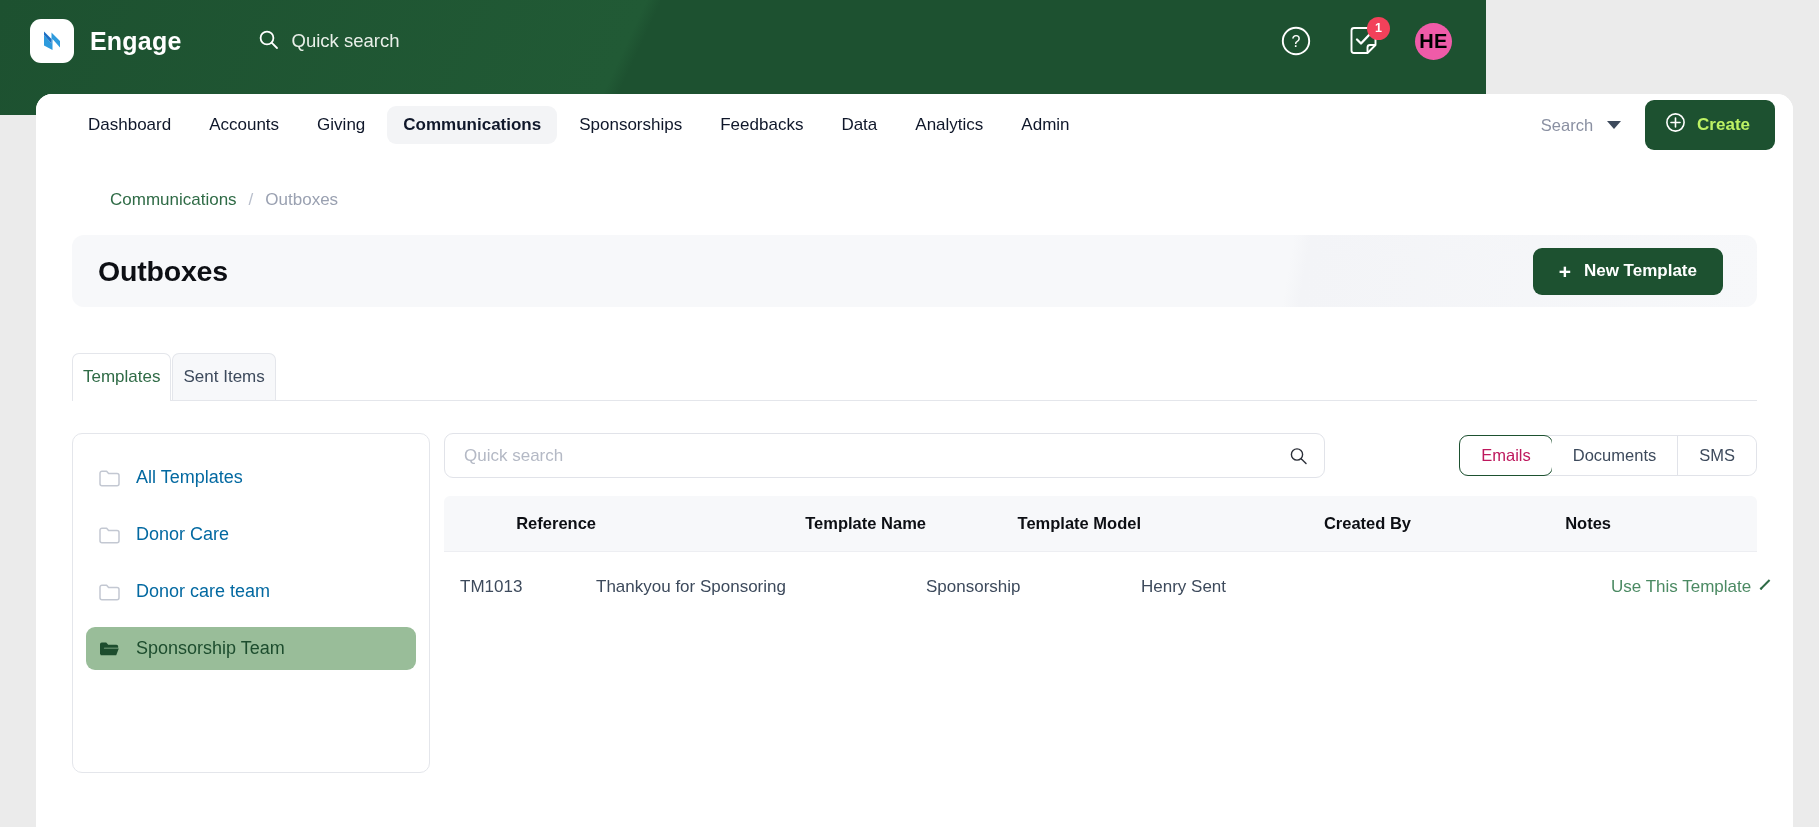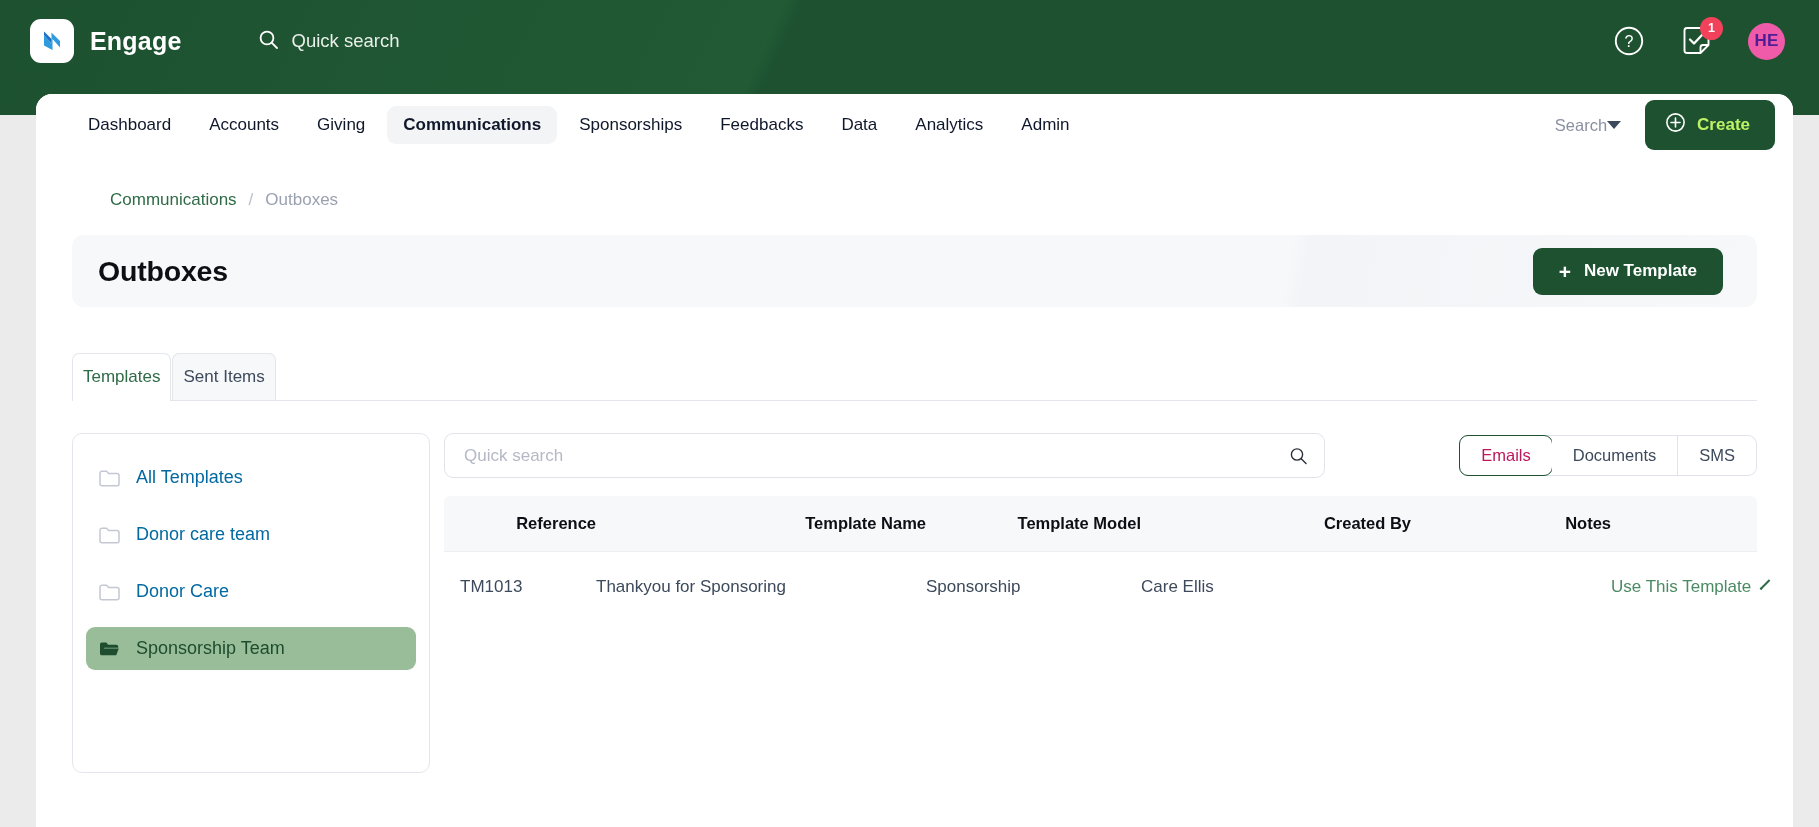--- a/index.html
+++ b/index.html
@@ -11,21 +11,21 @@
   }
   .app {
     position: relative;
     width: 1819px; height: 827px;
     background: #ebebeb;
   }
 
   
   .topbar {
     position: absolute; left: 0; top: 0;
-    width: 1819px; height: 115px;
+    width: 1486px; height: 115px;
     background: #1d5130;
     background-image: linear-gradient(115deg, #1d5130 0%, #215a35 42%, #1d5130 43%, #1d5130 100%);
     z-index: 1;
   }
   .topbar-inner {
     position: absolute; left: 0; top: 0; right: 0; height: 82px;
     display: flex; align-items: center;
   }
   .logo-mark {
     margin-left: 30px;
@@ -62,21 +62,21 @@
     min-width: 23px; height: 23px;
     background: #f2415a; color: #fff;
     border-radius: 12px;
     font-size: 12.5px; font-weight: bold;
     display: flex; align-items: center; justify-content: center;
     padding: 0 6px;
   }
   .avatar {
     width: 37px; height: 37px; border-radius: 50%;
     background: #ef5ba8;
-    color: #4c1d95; font-size: 17px; font-weight: bold;
+    color: #000000; font-size: 20px; font-weight: bold;
     display: flex; align-items: center; justify-content: center;
     cursor: pointer;
     letter-spacing: .3px;
   }
 
   
   .page {
     position: absolute;
     left: 36px; top: 94px;
     width: 1757px; height: 733px;
@@ -99,21 +99,21 @@
     padding: 9px 16px;
     border-radius: 9px;
     color: #0f172a;
     font-size: 17px;
     cursor: pointer;
     white-space: nowrap;
   }
   .nav-item.active { background: #f3f4f6; font-weight: bold; }
   .nav-right { margin-left: auto; display: flex; align-items: center; gap: 24px; }
   .search-dd {
-    display: flex; align-items: center; 
+    display: flex; align-items: center; gap: 14px;
     color: #8a90a2; font-size: 16.5px; cursor: pointer;
   }
   .caret-down {
     width: 0; height: 0;
     border-left: 7px solid transparent;
     border-right: 7px solid transparent;
     border-top: 8px solid #3d4a5c;
   }
   .create-btn {
     display: flex; align-items: center; gap: 11px;
@@ -421,29 +421,29 @@
               </svg>
             </span>
             <span>All Templates</span>
           </div>
           <div class="folder-item">
             <span class="fi-icon">
               <svg width="21" height="18" viewBox="0 0 21 18">
                 <path d="M1 4.2 a2 2 0 0 1 2-2 h4.6 l2 2.4 h8.4 a2 2 0 0 1 2 2 v8.2 a2 2 0 0 1 -2 2 h-15 a2 2 0 0 1 -2 -2 Z" fill="none" stroke="#c3c8d2" stroke-width="1.5" stroke-linejoin="round"></path>
               </svg>
             </span>
-            <span>Donor care team</span>
+            <span>Donor Care</span>
           </div>
           <div class="folder-item">
             <span class="fi-icon">
               <svg width="21" height="18" viewBox="0 0 21 18">
                 <path d="M1 4.2 a2 2 0 0 1 2-2 h4.6 l2 2.4 h8.4 a2 2 0 0 1 2 2 v8.2 a2 2 0 0 1 -2 2 h-15 a2 2 0 0 1 -2 -2 Z" fill="none" stroke="#c3c8d2" stroke-width="1.5" stroke-linejoin="round"></path>
               </svg>
             </span>
-            <span>Donor Care</span>
+            <span>Donor care team</span>
           </div>
           <div class="folder-item selected">
             <span class="fi-icon">
               <svg width="21" height="18" viewBox="0 0 21 18">
                 <path d="M1 14.5 V4.2 a1.8 1.8 0 0 1 1.8-1.8 h4.4 l2 2.4 h8.2 a1.8 1.8 0 0 1 1.8 1.8 v1.1 h-14 l-2.4 6.8 Z" fill="#1d4d2e"></path>
                 <path d="M4.2 8.4 h15.6 l-2.6 6.8 h-15.6 Z" fill="#1d4d2e"></path>
               </svg>
             </span>
             <span>Sponsorship Team</span>
           </div>
@@ -478,21 +478,21 @@
                 <th class="col-by">Created By</th>
                 <th class="col-notes">Notes</th>
                 <th class="col-action"></th>
               </tr>
             </thead>
             <tbody>
               <tr>
                 <td>TM1013</td>
                 <td>Thankyou for Sponsoring</td>
                 <td>Sponsorship</td>
-                <td>Care Ellis</td>
+                <td>Henry Sent</td>
                 <td></td>
                 <td>
                   <span class="use-template">
                     <span>Use This Template</span>
                     <span class="chev"></span>
                   </span>
                 </td>
               </tr>
             </tbody>
           </table>

